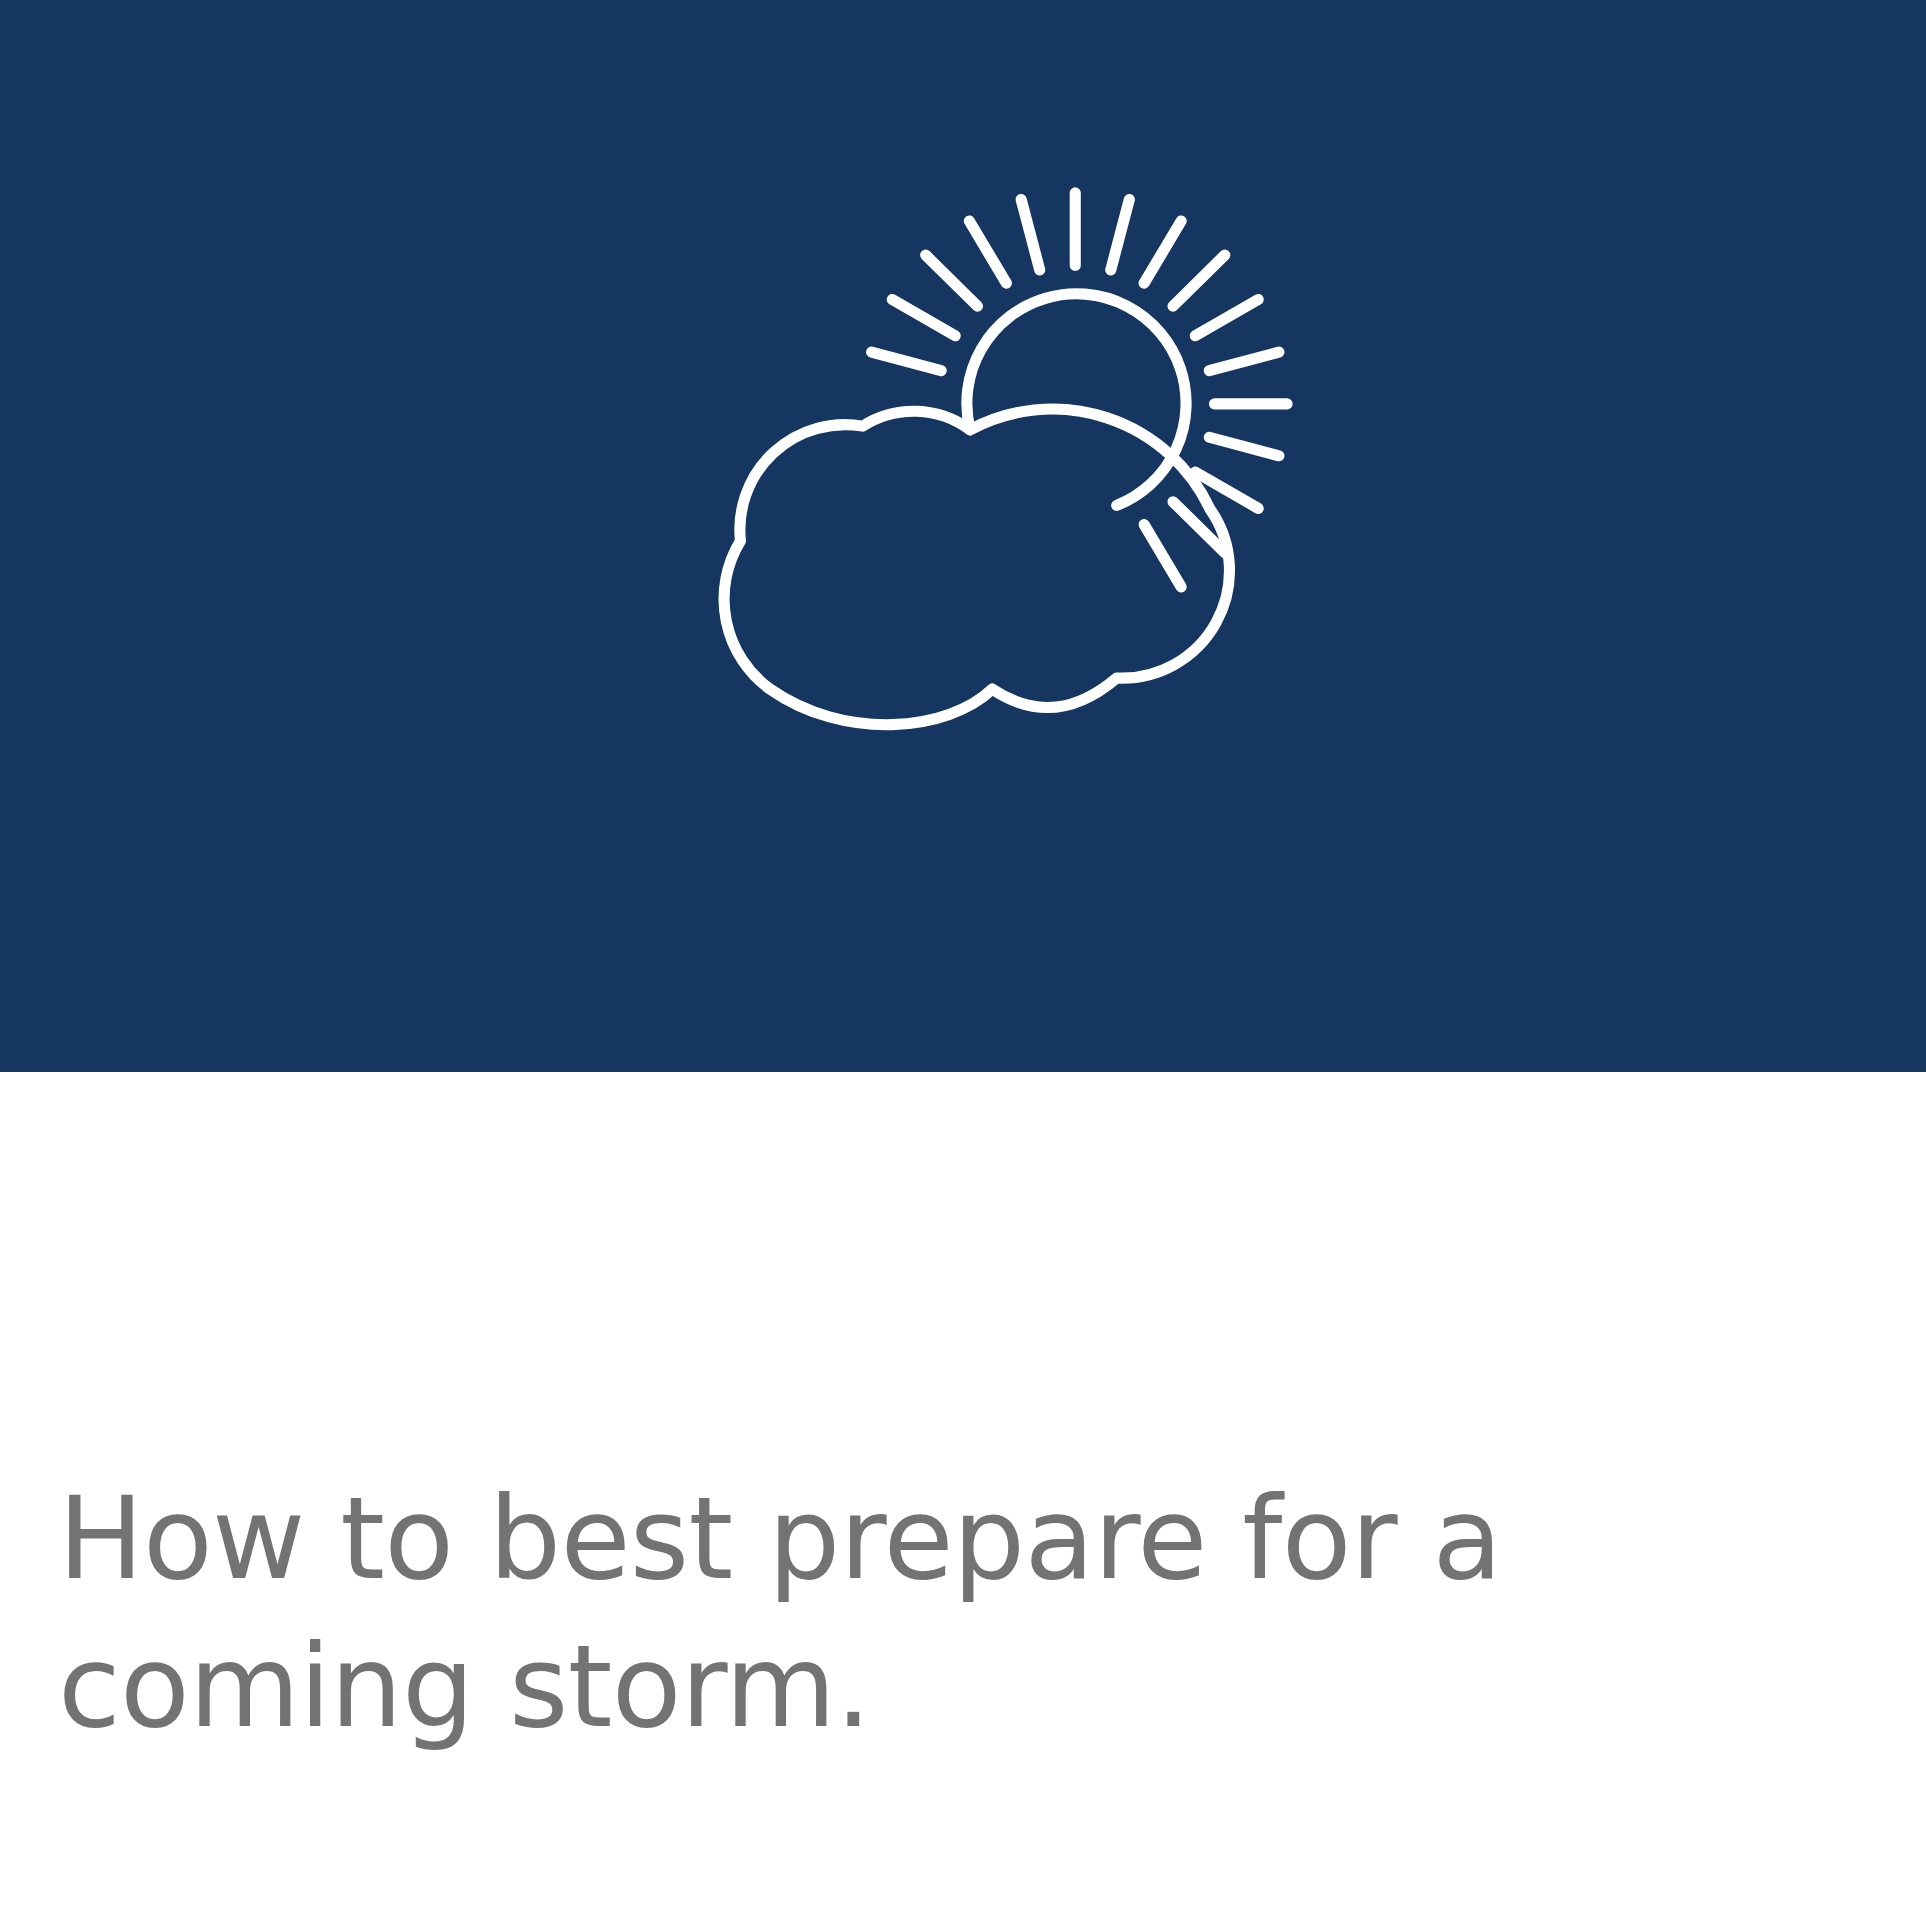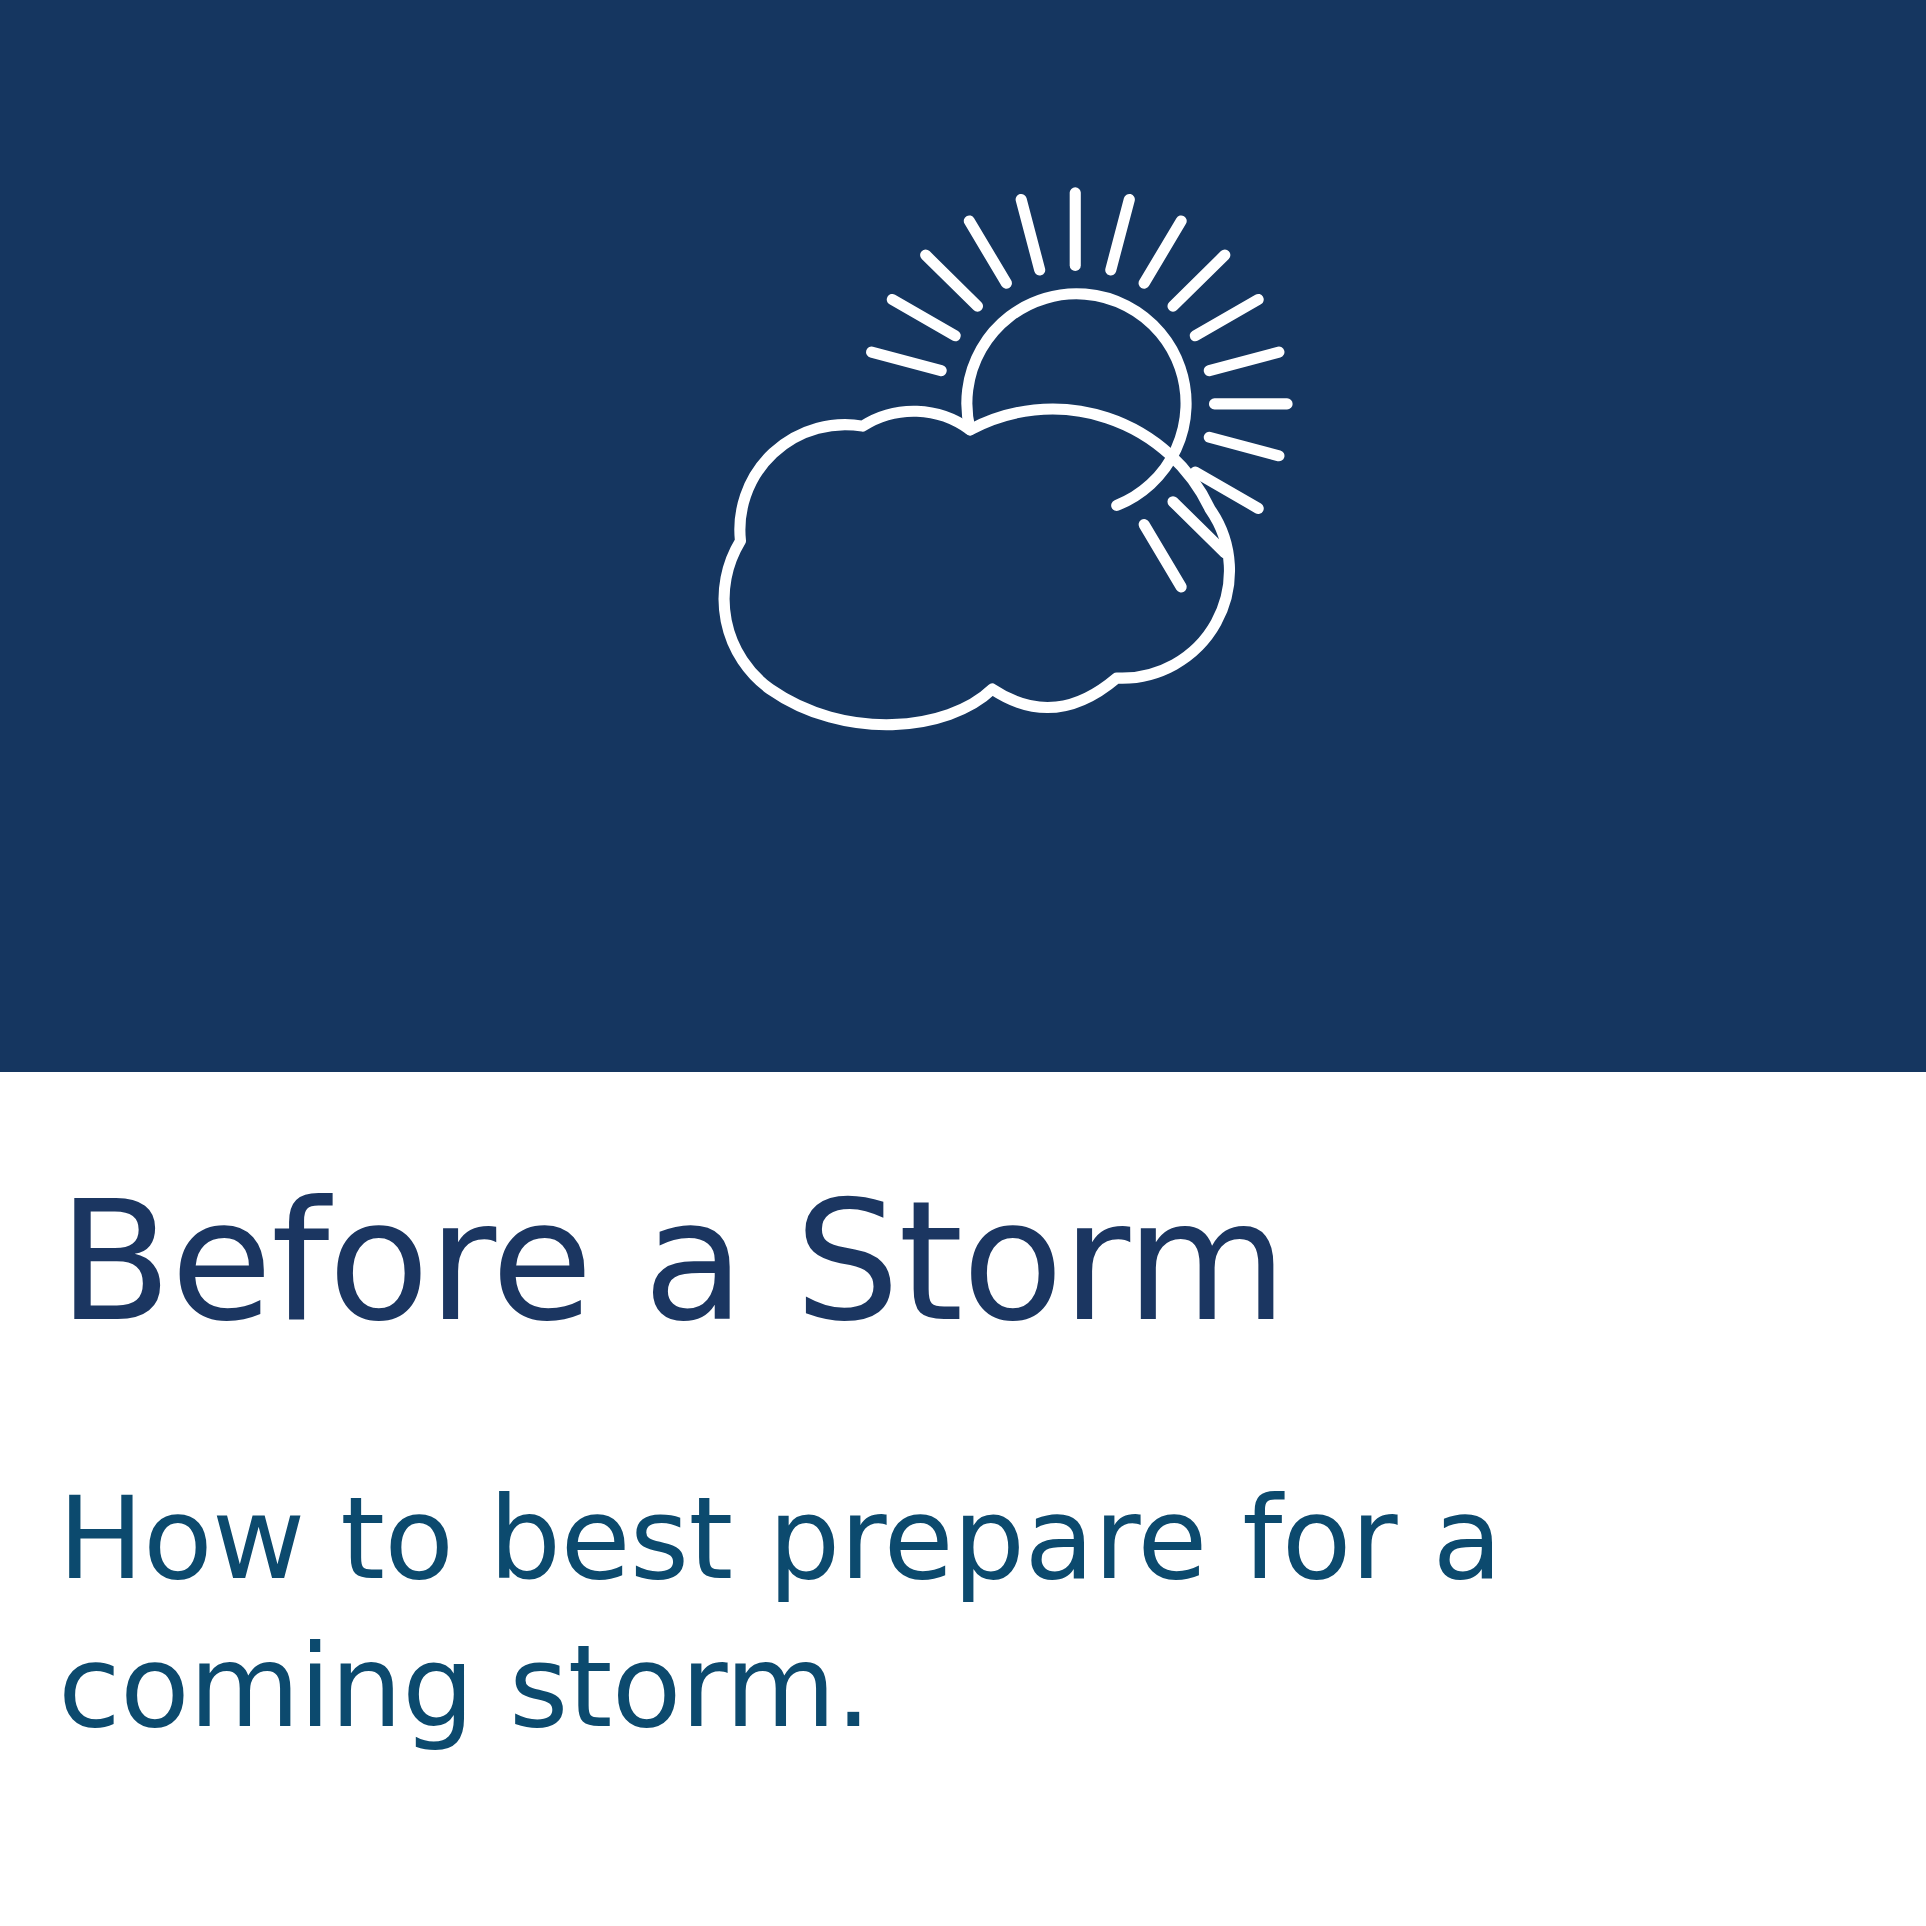--- a/index.html
+++ b/index.html
@@ -72,21 +72,21 @@
     position: absolute;
     left: 58px;
     top: 393px;
     margin: 0;
     width: 1482px;
     font-family: "DejaVu Sans", sans-serif;
     font-weight: 400;
     font-size: 114px;
     line-height: 1.30;
     letter-spacing: -0.7px;
-    color: #0c4a6e;
+    color: #737373;
   }
 </style>
 </head>
 <body>
 
 <div id="card">
 
   <div id="hero">
     <div id="icon-wrap">
 
@@ -137,18 +137,17 @@
                  C 835 790 780 800 720 760
                  C 660 818 520 830 420 760
                  A 150 150 0 0 1 380 560
                  A 142 142 0 0 1 545 405 Z"></path>
       </svg>
 
     </div>
   </div>
 
   <div id="content">
-    <h1 id="title">Before a Storm</h1>
     <p id="subtitle">How to best prepare for a coming storm.</p>
   </div>
 
 </div>
 
 
 </body></html>

